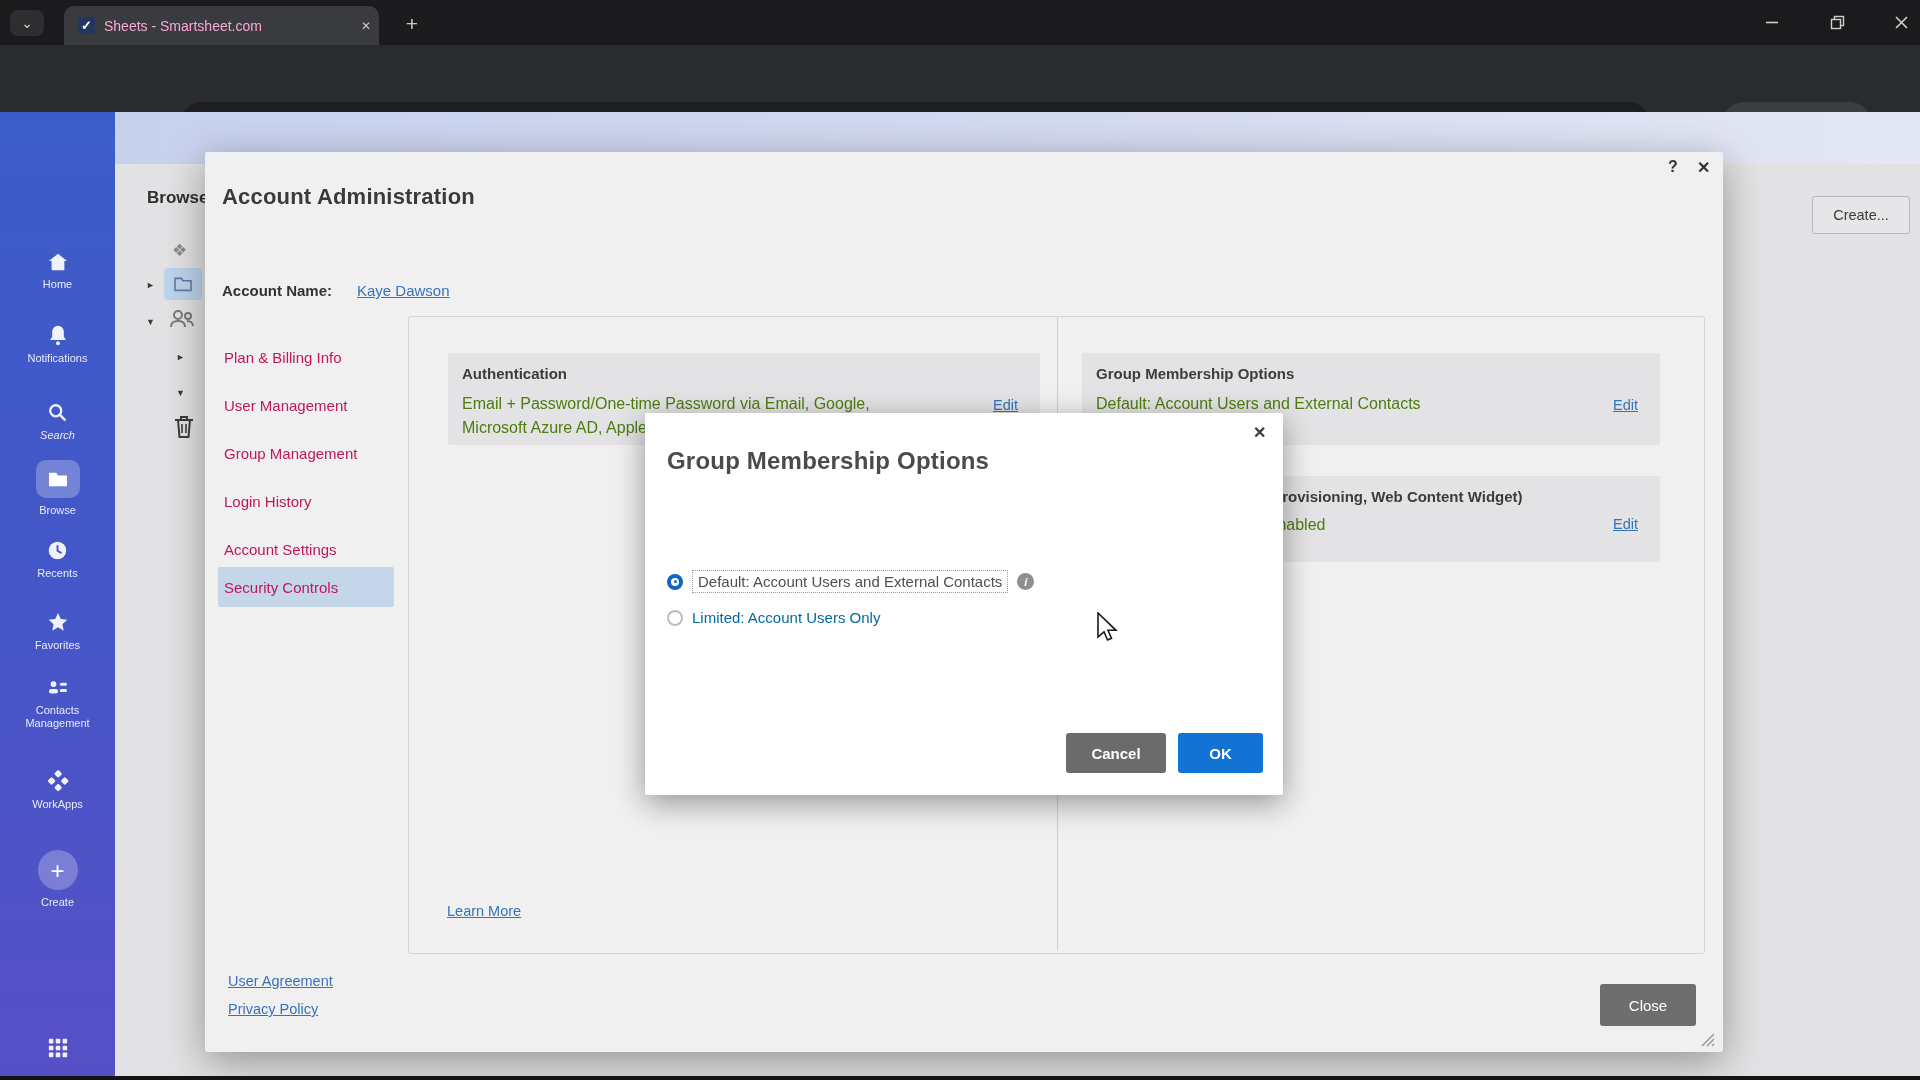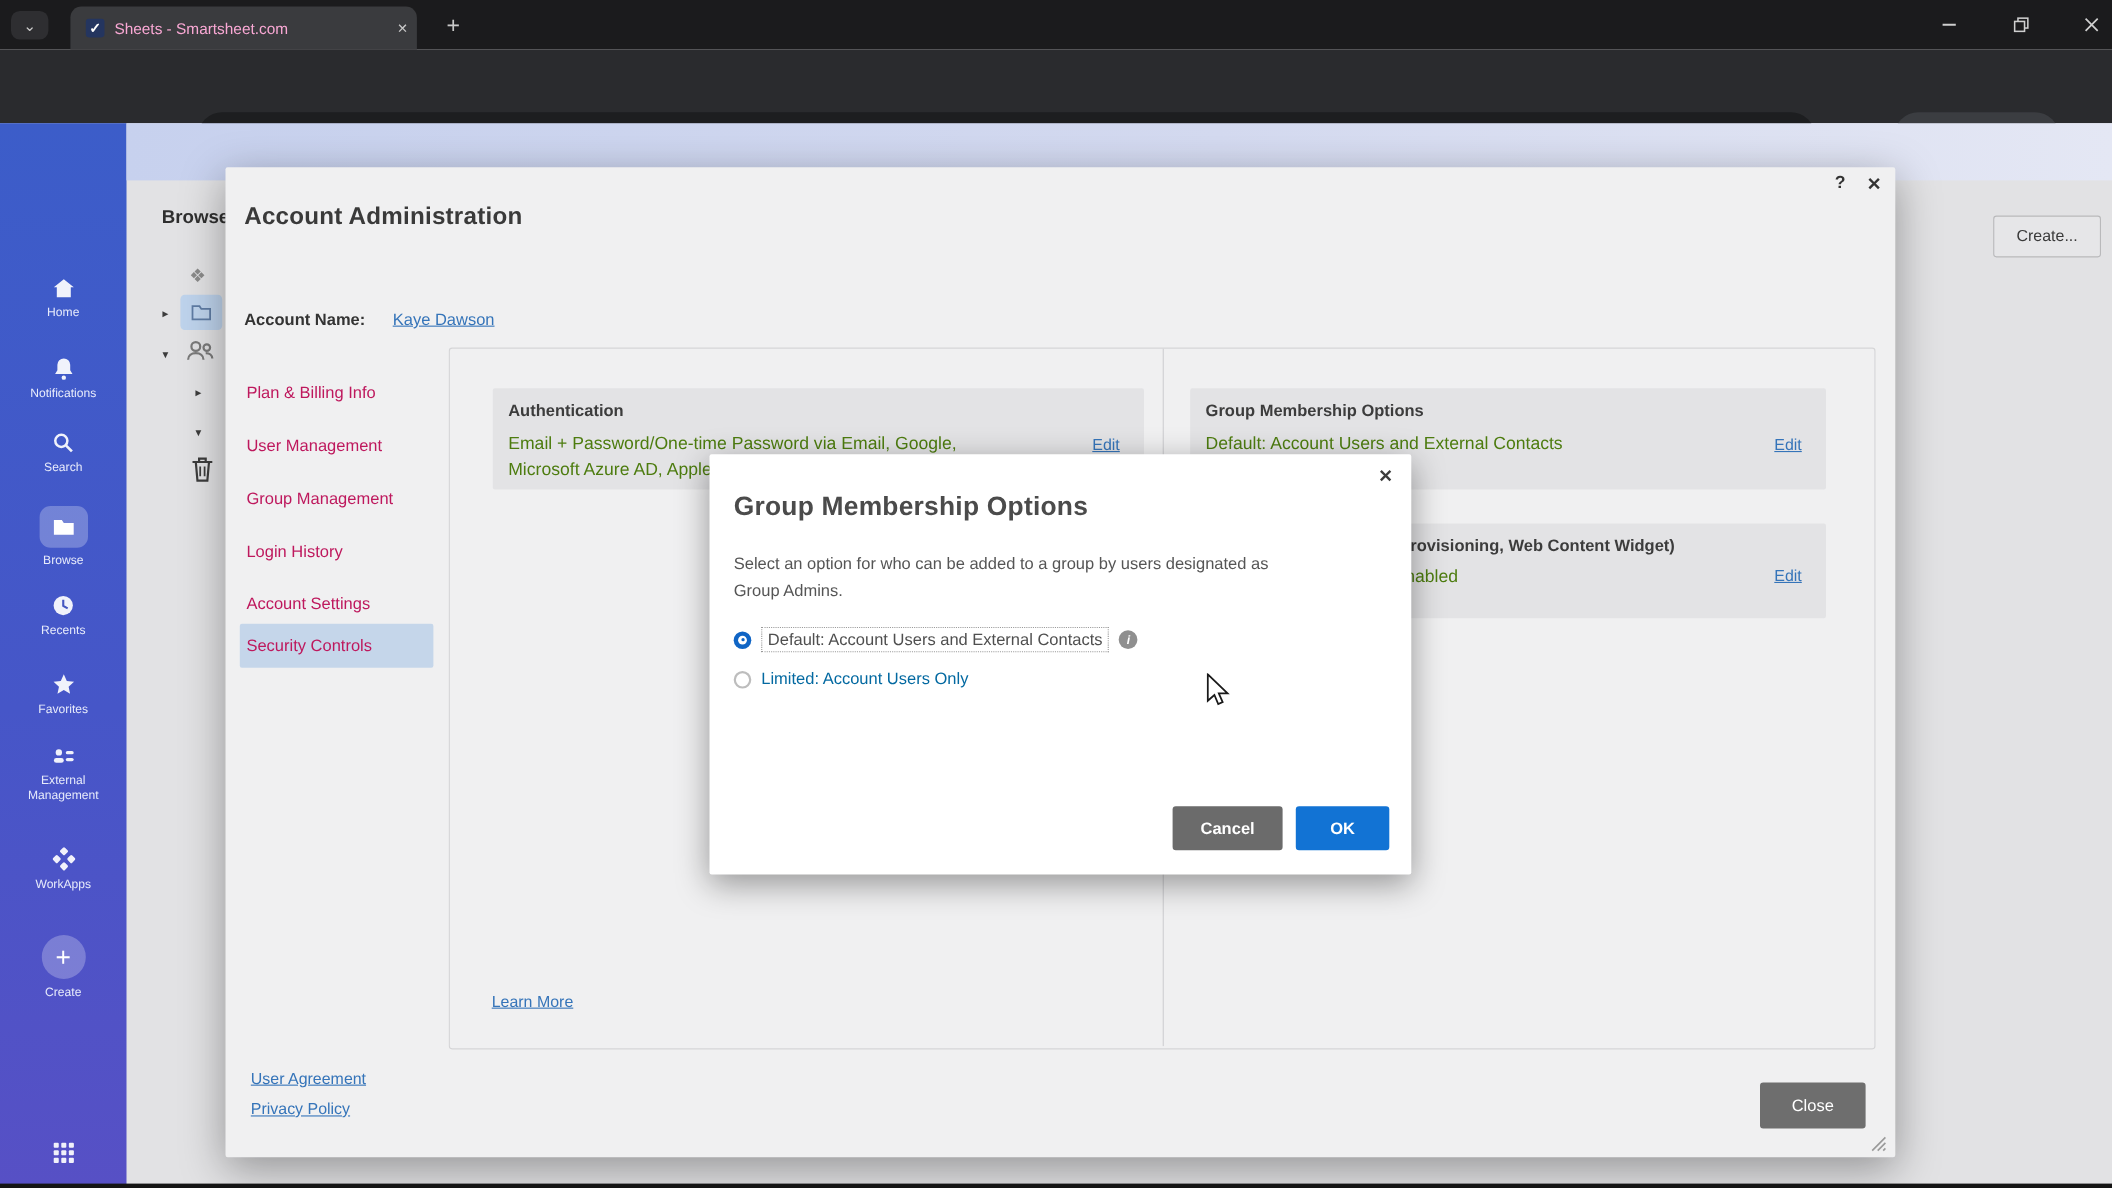--- a/index.html
+++ b/index.html
@@ -196,21 +196,21 @@
         </svg>
       <span>Home</span>
     </div>
     <div class="side-item" style="top:212px;">
       <svg width="20" height="22" viewBox="0 0 24 26">
           <path d="M12 2a7 7 0 0 0-7 7v6l-2.5 4h19L19 15V9a7 7 0 0 0-7-7z" fill="#fff" opacity=".92"></path>
           <circle cx="12" cy="23" r="2.4" fill="#fff" opacity=".92"></circle>
         </svg>
       <span>Notifications</span>
     </div>
-    <div class="side-item" style="top:280px;">
+    <div class="side-item" style="top:290px;font-style:italic;">
       <svg width="21" height="21" viewBox="0 0 24 24">
           <circle cx="10" cy="10" r="6.3" fill="none" stroke="#fff" stroke-width="2.6" opacity=".92"></circle>
           <line x1="15" y1="15" x2="21" y2="21" stroke="#fff" stroke-width="2.8" opacity=".92"></line>
         </svg>
       <span>Search</span>
     </div>
     <div class="side-item" style="top:348px;">
       <span class="browse-tile">
         <svg width="22" height="18" viewBox="0 0 24 20">
             <path d="M2 3h8l2 3h10v12H2z" fill="#fff"></path>
@@ -231,21 +231,21 @@
         </svg>
       <span>Favorites</span>
     </div>
     <div class="side-item" style="top:568px;">
       <svg width="22" height="18" viewBox="0 0 24 20">
         <circle cx="7" cy="4.5" r="3.2" fill="#fff" opacity=".92"></circle>
           <rect x="2" y="10" width="10" height="5" rx="2.5" fill="#fff" opacity=".92"></rect>
         <rect x="14" y="3" width="8" height="3.4" rx="1.7" fill="#fff" opacity=".92"></rect>
           <rect x="14" y="10" width="8" height="3.4" rx="1.7" fill="#fff" opacity=".92"></rect>
       </svg>
-      <span style="width:100px;">External Management</span>
+      <span style="width:100px;">Contacts Management</span>
     </div>
     <div class="side-item" style="top:658px;">
       <svg width="22" height="22" viewBox="0 0 24 24">
         <rect x="9" y="1" width="6.4" height="6.4" rx="1.4" transform="rotate(45 12.2 4.2)" fill="#fff" opacity=".92"></rect>
         <rect x="1.8" y="8.8" width="6.4" height="6.4" rx="1.4" transform="rotate(45 5 12)" fill="#fff" opacity=".92"></rect>
         <rect x="16.2" y="8.8" width="6.4" height="6.4" rx="1.4" transform="rotate(45 19.4 12)" fill="#fff" opacity=".92"></rect>
         <rect x="9" y="16" width="6.4" height="6.4" rx="1.4" transform="rotate(45 12.2 19.2)" fill="#fff" opacity=".92"></rect>
       </svg>
       <span>WorkApps</span>
     </div>
@@ -347,21 +347,20 @@
   <a class="abs link" style="left:228px;top:973px;">User Agreement</a>
   <a class="abs link" style="left:228px;top:1001px;">Privacy Policy</a>
   <div class="abs close-btn">Close</div>
   <svg class="abs" style="left:1698px;top:1030px;" width="18" height="18" viewBox="0 0 18 18">
     <path d="M4 16L16 4M9 16l7-7M14 16l2-2" stroke="#9a9a9a" stroke-width="1.5"></path>
   </svg>
 
   <div class="abs modal"></div>
   <span class="abs" style="left:1253px;top:423px;font-size:16px;font-weight:bold;color:#3c3c3c;">✕</span>
   <div class="abs mod-title">Group Membership Options</div>
-  <div class="abs mod-desc">Select an option for who can be added to a group by users designated as Group Admins.</div>
 
   <div class="radio-row" style="top:570px;">
     <span class="radio on"></span>
     <span class="radio-label focus-dotted">Default: Account Users and External Contacts</span>
     <span class="info-dot">i</span>
   </div>
   <div class="radio-row" style="top:609px;">
     <span class="radio off"></span>
     <span class="radio-label" style="color:#0369a1;">Limited: Account Users Only</span>
   </div>

